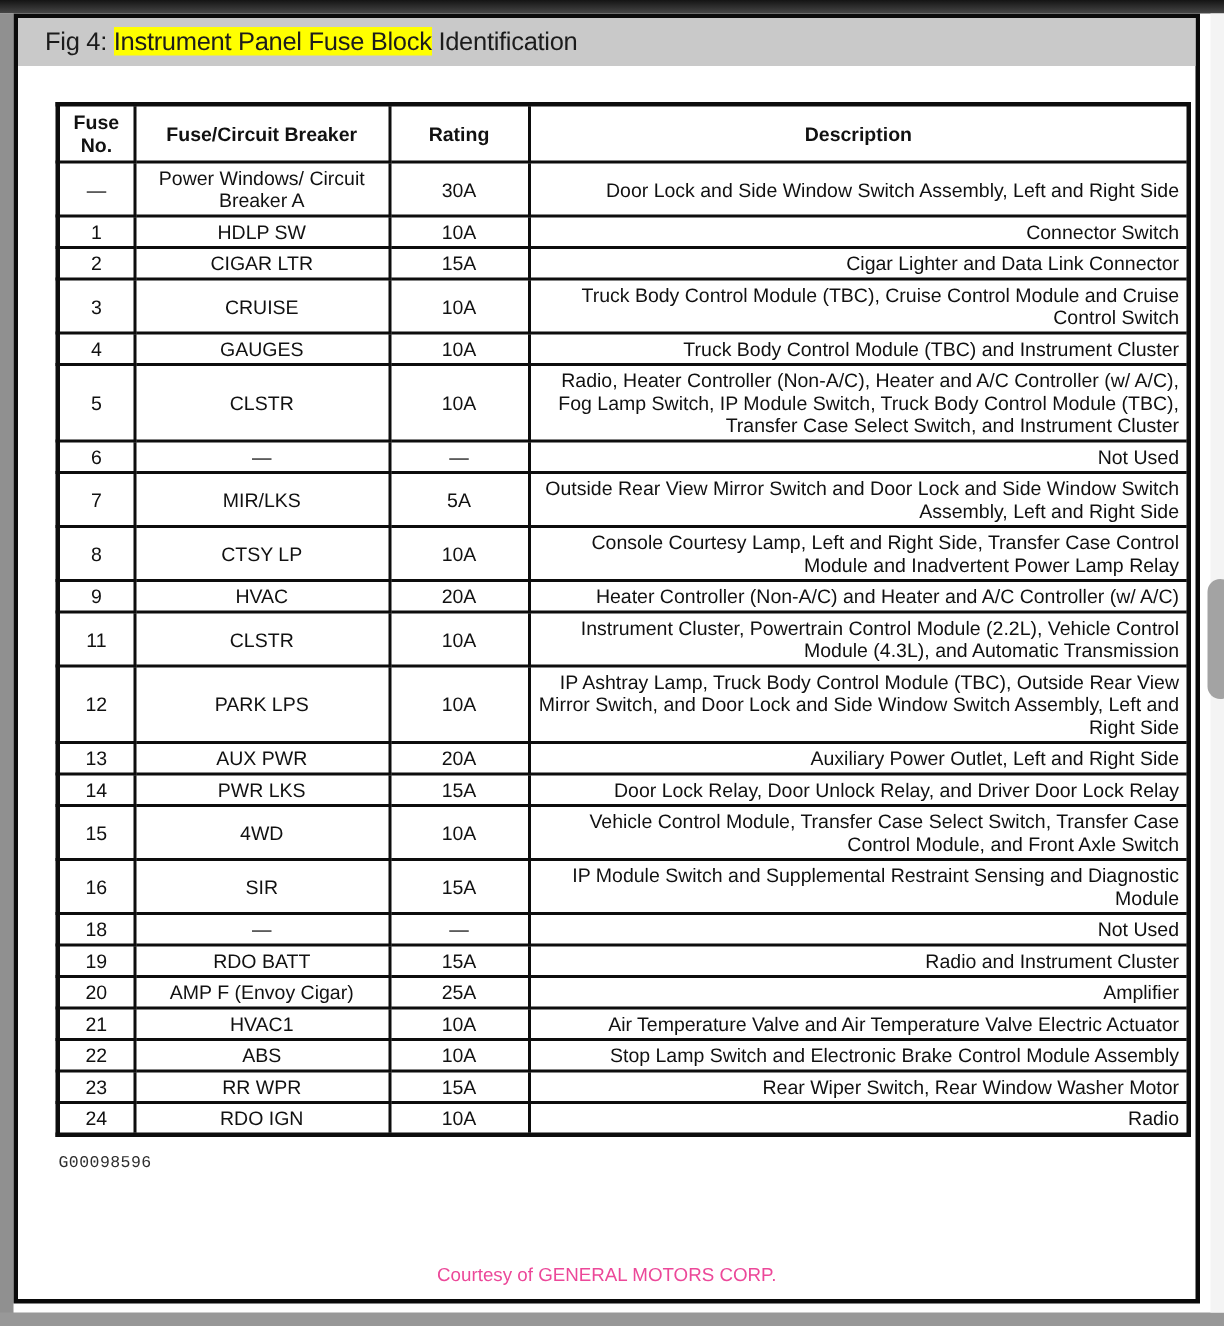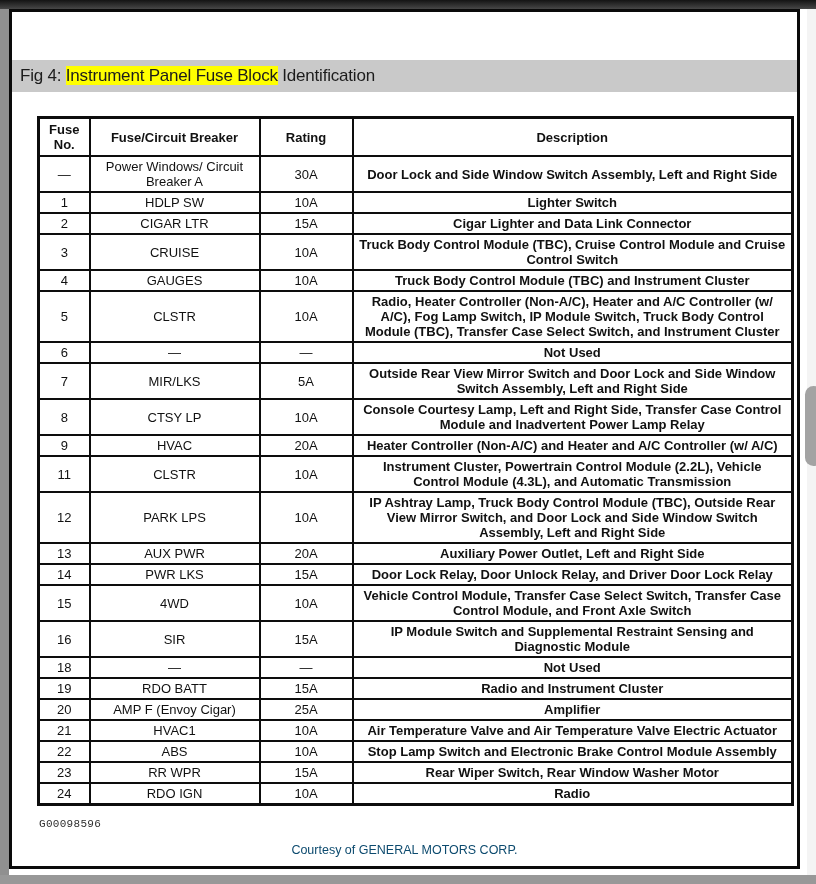--- a/index.html
+++ b/index.html
@@ -37,26 +37,25 @@
   .doc {
     position: absolute; left: 9px; top: 9px;
     width: 791px; height: 860px;
     background: #ffffff;
     border: 3px solid #0a0a0a;
     box-sizing: border-box;
   }
   .title-bar {
     height: 32px; line-height: 32px;
     background: #c9c9c9;
-    padding-left: 8px;
+    padding-left: 18px;
     font-size: 17px;
     color: #1c1c1c;
     letter-spacing: -0.2px;
     white-space: pre;
-    margin-top: 48px;
   }
   .title-bar .hl { background: #ffff00; }
   
   table.fuse {
     border-collapse: collapse;
     margin: 24px 0 0 25px;
     width: 754px;
     table-layout: fixed;
     border: 3px solid #0d0d0d;
   }
@@ -68,33 +67,33 @@
     color: #111;
     vertical-align: middle;
     overflow-wrap: break-word;
   }
   table.fuse th { font-weight: bold; text-align: center; padding: 3px 4px; margin-left: 34px; }
   col.c1 { width: 51px; }
   col.c2 { width: 170px; }
   col.c3 { width: 93px; }
   col.c4 { width: 440px; }
   td.c-no, td.c-rating, td.c-name { text-align: center; }
-  td.c-desc { text-align: center; padding-left: 7px; font-weight: bold; }
+  td.c-desc { text-align: right; padding-left: 7px; }
   .figcode {
     margin: 12px 0 0 27px;
     font-size: 11px;
     color: #2e2e2e;
     letter-spacing: 0.3px;
     font-family: Liberation Mono, monospace;
   }
   .courtesy {
     position: absolute; left: 0; right: 0; bottom: 9px;
     text-align: center;
     font-size: 12.5px;
-    color: #0c4a6e;
+    color: #ec4899;
   }
 </style>
 </head>
 <body>
 
 <div class="frame-top"></div>
 <div class="frame-left"></div>
 <div class="frame-bottom"></div>
 <div class="scroll-track">
   <div class="scroll-thumb"></div>
@@ -123,21 +122,21 @@
     <td class="c-no">—</td>
     <td class="c-name">Power Windows/ Circuit Breaker A</td>
     <td class="c-rating">30A</td>
     <td class="c-desc">Door Lock and Side Window Switch Assembly, Left and Right Side</td>
   </tr>
 
   <tr>
     <td class="c-no">1</td>
     <td class="c-name">HDLP SW</td>
     <td class="c-rating">10A</td>
-    <td class="c-desc">Lighter Switch</td>
+    <td class="c-desc">Connector Switch</td>
   </tr>
 
   <tr>
     <td class="c-no">2</td>
     <td class="c-name">CIGAR LTR</td>
     <td class="c-rating">15A</td>
     <td class="c-desc">Cigar Lighter and Data Link Connector</td>
   </tr>
 
   <tr>

